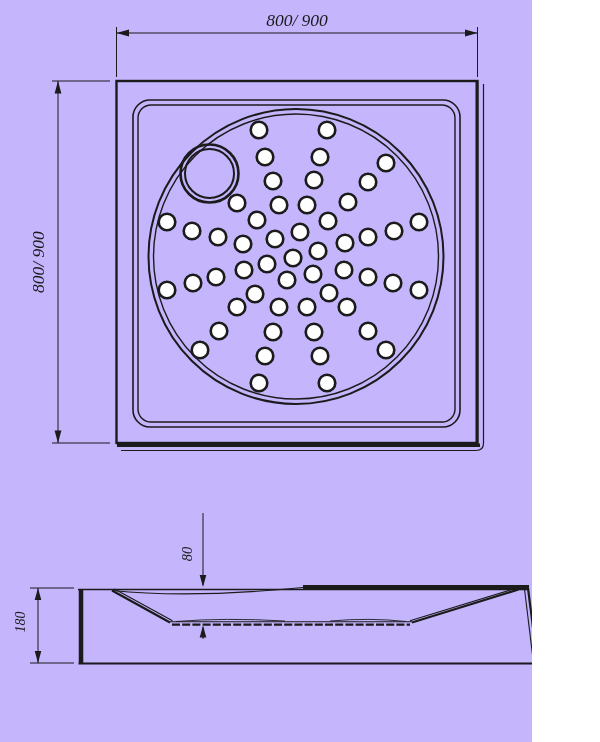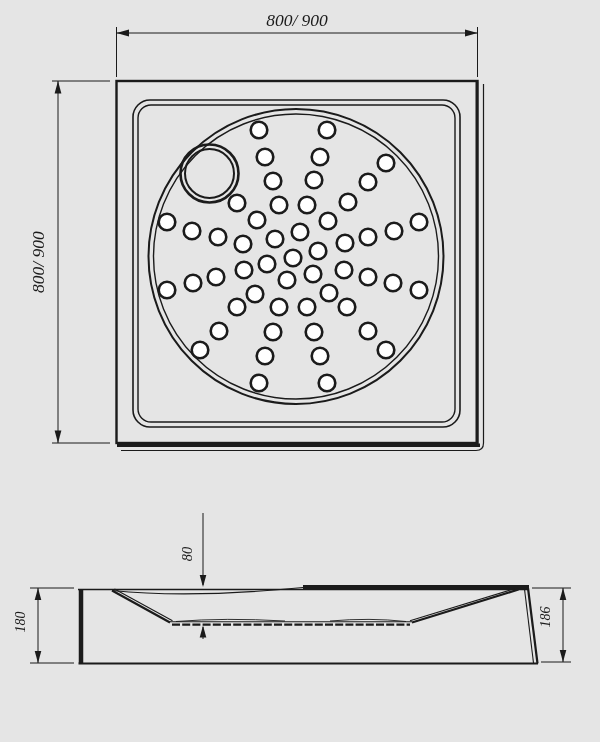--- a/index.html
+++ b/index.html
@@ -1,17 +1,17 @@
 <!DOCTYPE html>
 <html style="--line: #1b1b1b;"><head>
 <meta charset="utf-8">
 <style>
   html,body{margin:0;padding:0;background:#ffffff;}
   .stage{
-    width:600px;height:742px;position:relative;background:#e5e5e5;
+    width:532px;height:742px;position:relative;background:#c4b5fd;
     font-family:"Liberation Serif", serif;
     overflow:hidden;
   }
   svg{display:block;}
   .ln{stroke:var(--line,#1b1b1b);fill:none;}
   .dim{stroke:var(--line,#1b1b1b);stroke-width:1;fill:none;}
   .arr{fill:var(--line,#1b1b1b);stroke:none;}
   .dimtext{
     fill:var(--line,#1b1b1b);
     font-family:"Liberation Serif", serif;

